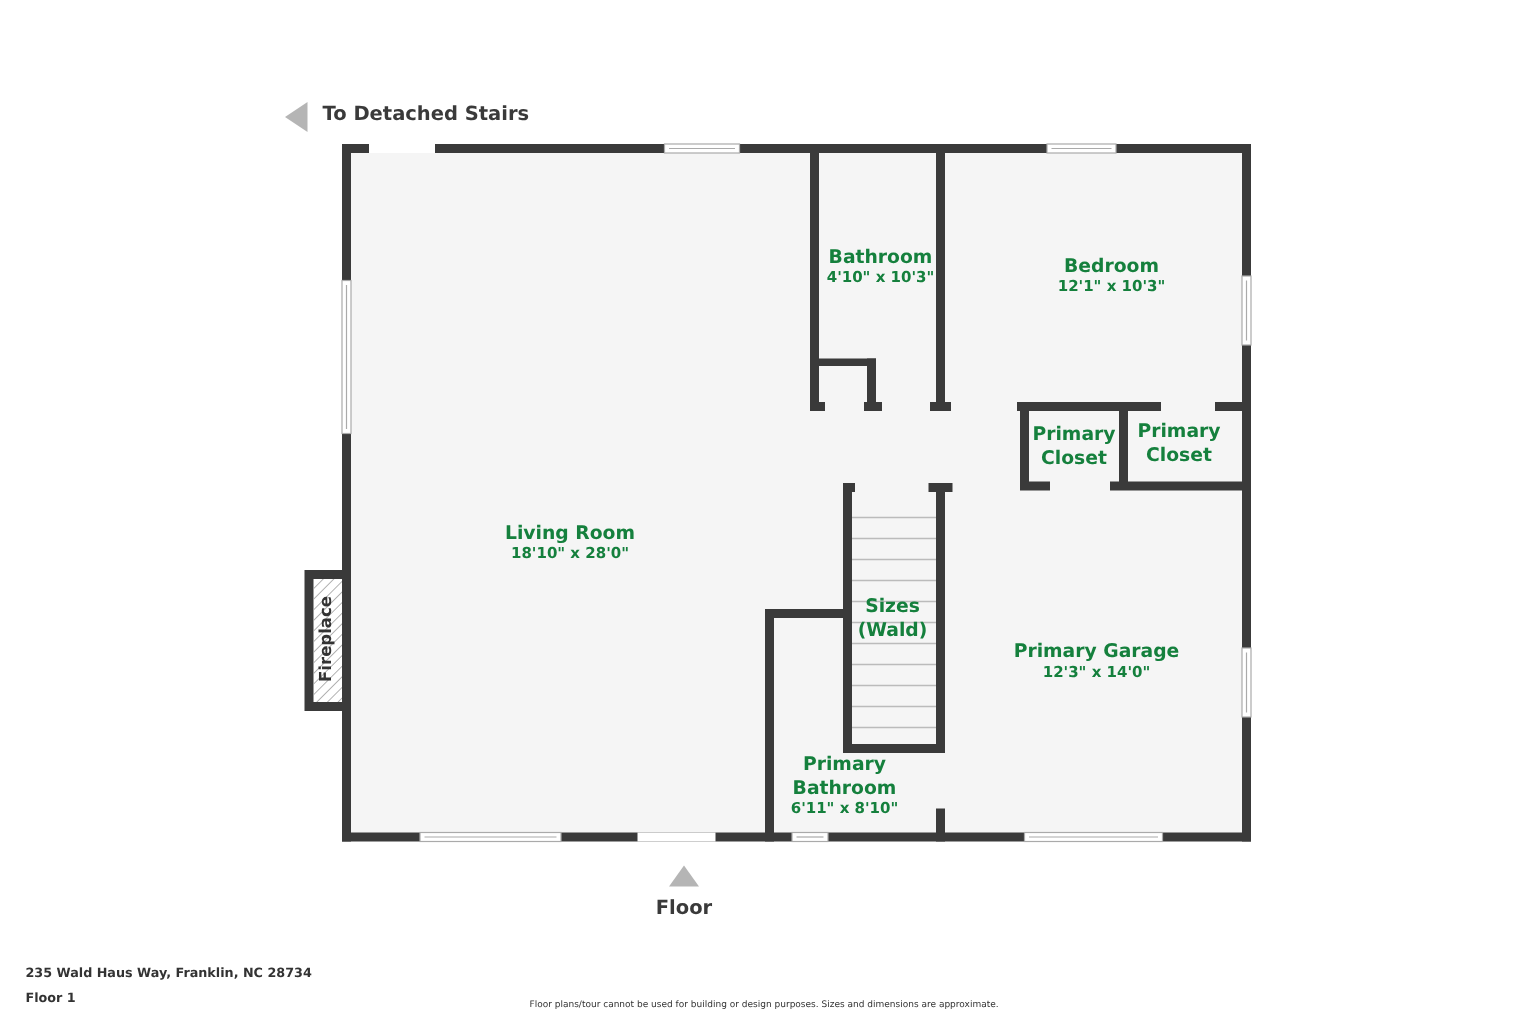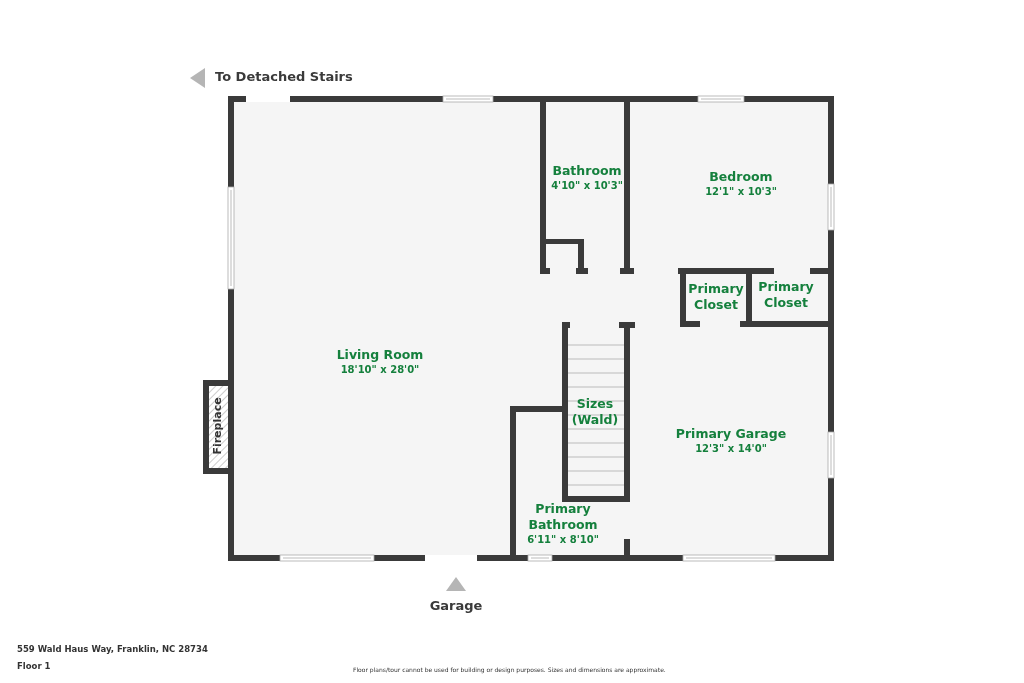--- a/index.html
+++ b/index.html
@@ -98,21 +98,21 @@
     <line x1="568" y1="457" x2="624" y2="457"></line>
     <line x1="568" y1="471" x2="624" y2="471"></line>
     <line x1="568" y1="485" x2="624" y2="485"></line>
   </g>
 
   <polygon points="190,78 205,68 205,88" fill="#b5b5b5"></polygon>
   <polygon points="446,591 456,577 466,591" fill="#b5b5b5"></polygon>
 </svg>
 
 <div class="garage">To Detached Stairs</div>
-<div class="entry">Garage</div>
+<div class="entry">Floor</div>
 <div class="fire">Fireplace</div>
 
 <div class="lbl" style="left:380px; top:312px;margin-top:35px;">
   <div class="rname">Living Room</div>
   <div class="rdim">18'10" x 28'0"</div>
 </div>
 
 <div class="lbl" style="left:587px; top:163px;">
   <div class="rname">Bathroom</div>
   <div class="rdim">4'10" x 10'3"</div>
@@ -142,15 +142,15 @@
   <div class="rname">Primary Garage</div>
   <div class="rdim">12'3" x 14'0"</div>
 </div>
 
 <div class="lbl" style="left:563px; top:501px;">
   <div class="rname">Primary</div>
   <div class="rname">Bathroom</div>
   <div class="rdim">6'11" x 8'10"</div>
 </div>
 
-<div class="addr">559 Wald Haus Way, Franklin, NC 28734</div>
+<div class="addr">235 Wald Haus Way, Franklin, NC 28734</div>
 <div class="floor">Floor 1</div>
 <div class="disc">Floor plans/tour cannot be used for building or design purposes. Sizes and dimensions are approximate.</div>
 
 </body></html>

